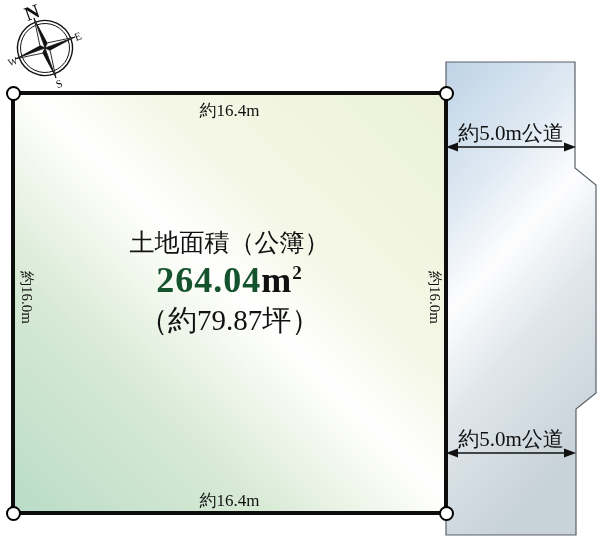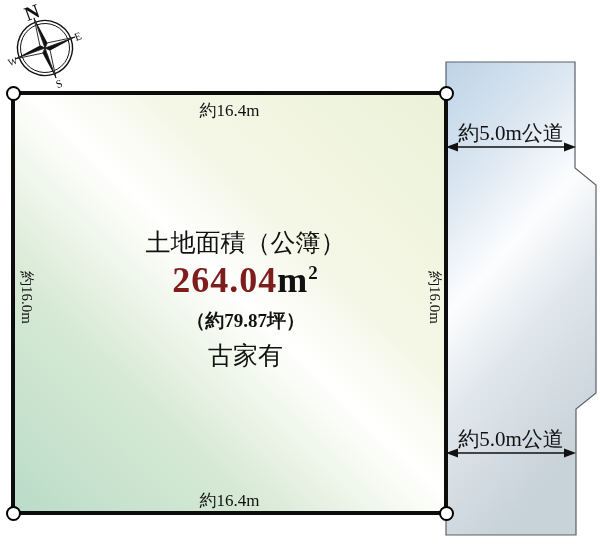--- a/index.html
+++ b/index.html
@@ -27,27 +27,27 @@
   
   #diagram-svg{position:absolute;left:0;top:0;z-index:1;}
   .plot-layer{z-index:2;}
   .label{position:absolute;z-index:5;white-space:nowrap;}
 
   .dim-top   {left:11px;top:99px;width:437px;text-align:center;font-size:17px;}
   .dim-bottom{left:11px;top:489px;width:437px;text-align:center;font-size:17px;}
   .dim-left  {left:36px;top:271px;transform:rotate(90deg);transform-origin:0 0;font-size:15px;}
   .dim-right {left:444px;top:271px;transform:rotate(90deg);transform-origin:0 0;font-size:15px;}
 
-  .center-block{left:11px;top:227px;width:437px;text-align:center;margin-left:16px;}
+  .center-block{left:11px;top:227px;width:437px;text-align:center;}
   .cb-line1{font-size:25px;line-height:31px;}
   .cb-line2{font-size:36px;line-height:44px;font-weight:600;letter-spacing:1px;}
-  .area-red{color:#7f1d1d;}
+  .area-red{color:#14532d;}
   .area-unit{color:#111;}
   .cb-line2 sup{font-size:19px;vertical-align:super;line-height:0;}
-  .cb-line3{font-size:19px;line-height:37px;font-weight:bold;}
+  .cb-line3{font-size:29px;line-height:37px;}
   .cb-line4{font-size:25px;line-height:33px;}
 
   .road-label-top   {left:447px;top:119px;width:128px;text-align:center;font-size:21px;}
   .road-label-bottom{left:447px;top:425px;width:128px;text-align:center;font-size:21px;}
 
   .footnote{left:7px;top:520px;font-size:15px;}
 
   
   #compass-svg{position:absolute;left:1px;top:2px;z-index:4;}
   #compass-svg text{font-family:"Liberation Serif","DejaVu Serif",serif;fill:#111;}
@@ -123,20 +123,19 @@
   <div class="label dim-bottom">約16.4m</div>
   <div class="label dim-left">約16.0m</div>
   <div class="label dim-right">約16.0m</div>
 
   <div class="label center-block">
     <div class="cb-line1">土地面積（公簿）</div>
     <div class="cb-line2">
       <span class="area-red">264.04</span><span class="area-unit">m</span><sup>2</sup>
     </div>
     <div class="cb-line3">（約79.87坪）</div>
-    <div class="cb-line4">古家有</div>
   </div>
 
   <div class="label road-label-top">約5.0m公道</div>
   <div class="label road-label-bottom">約5.0m公道</div>
 
 
 </div>
 
 </body></html>

